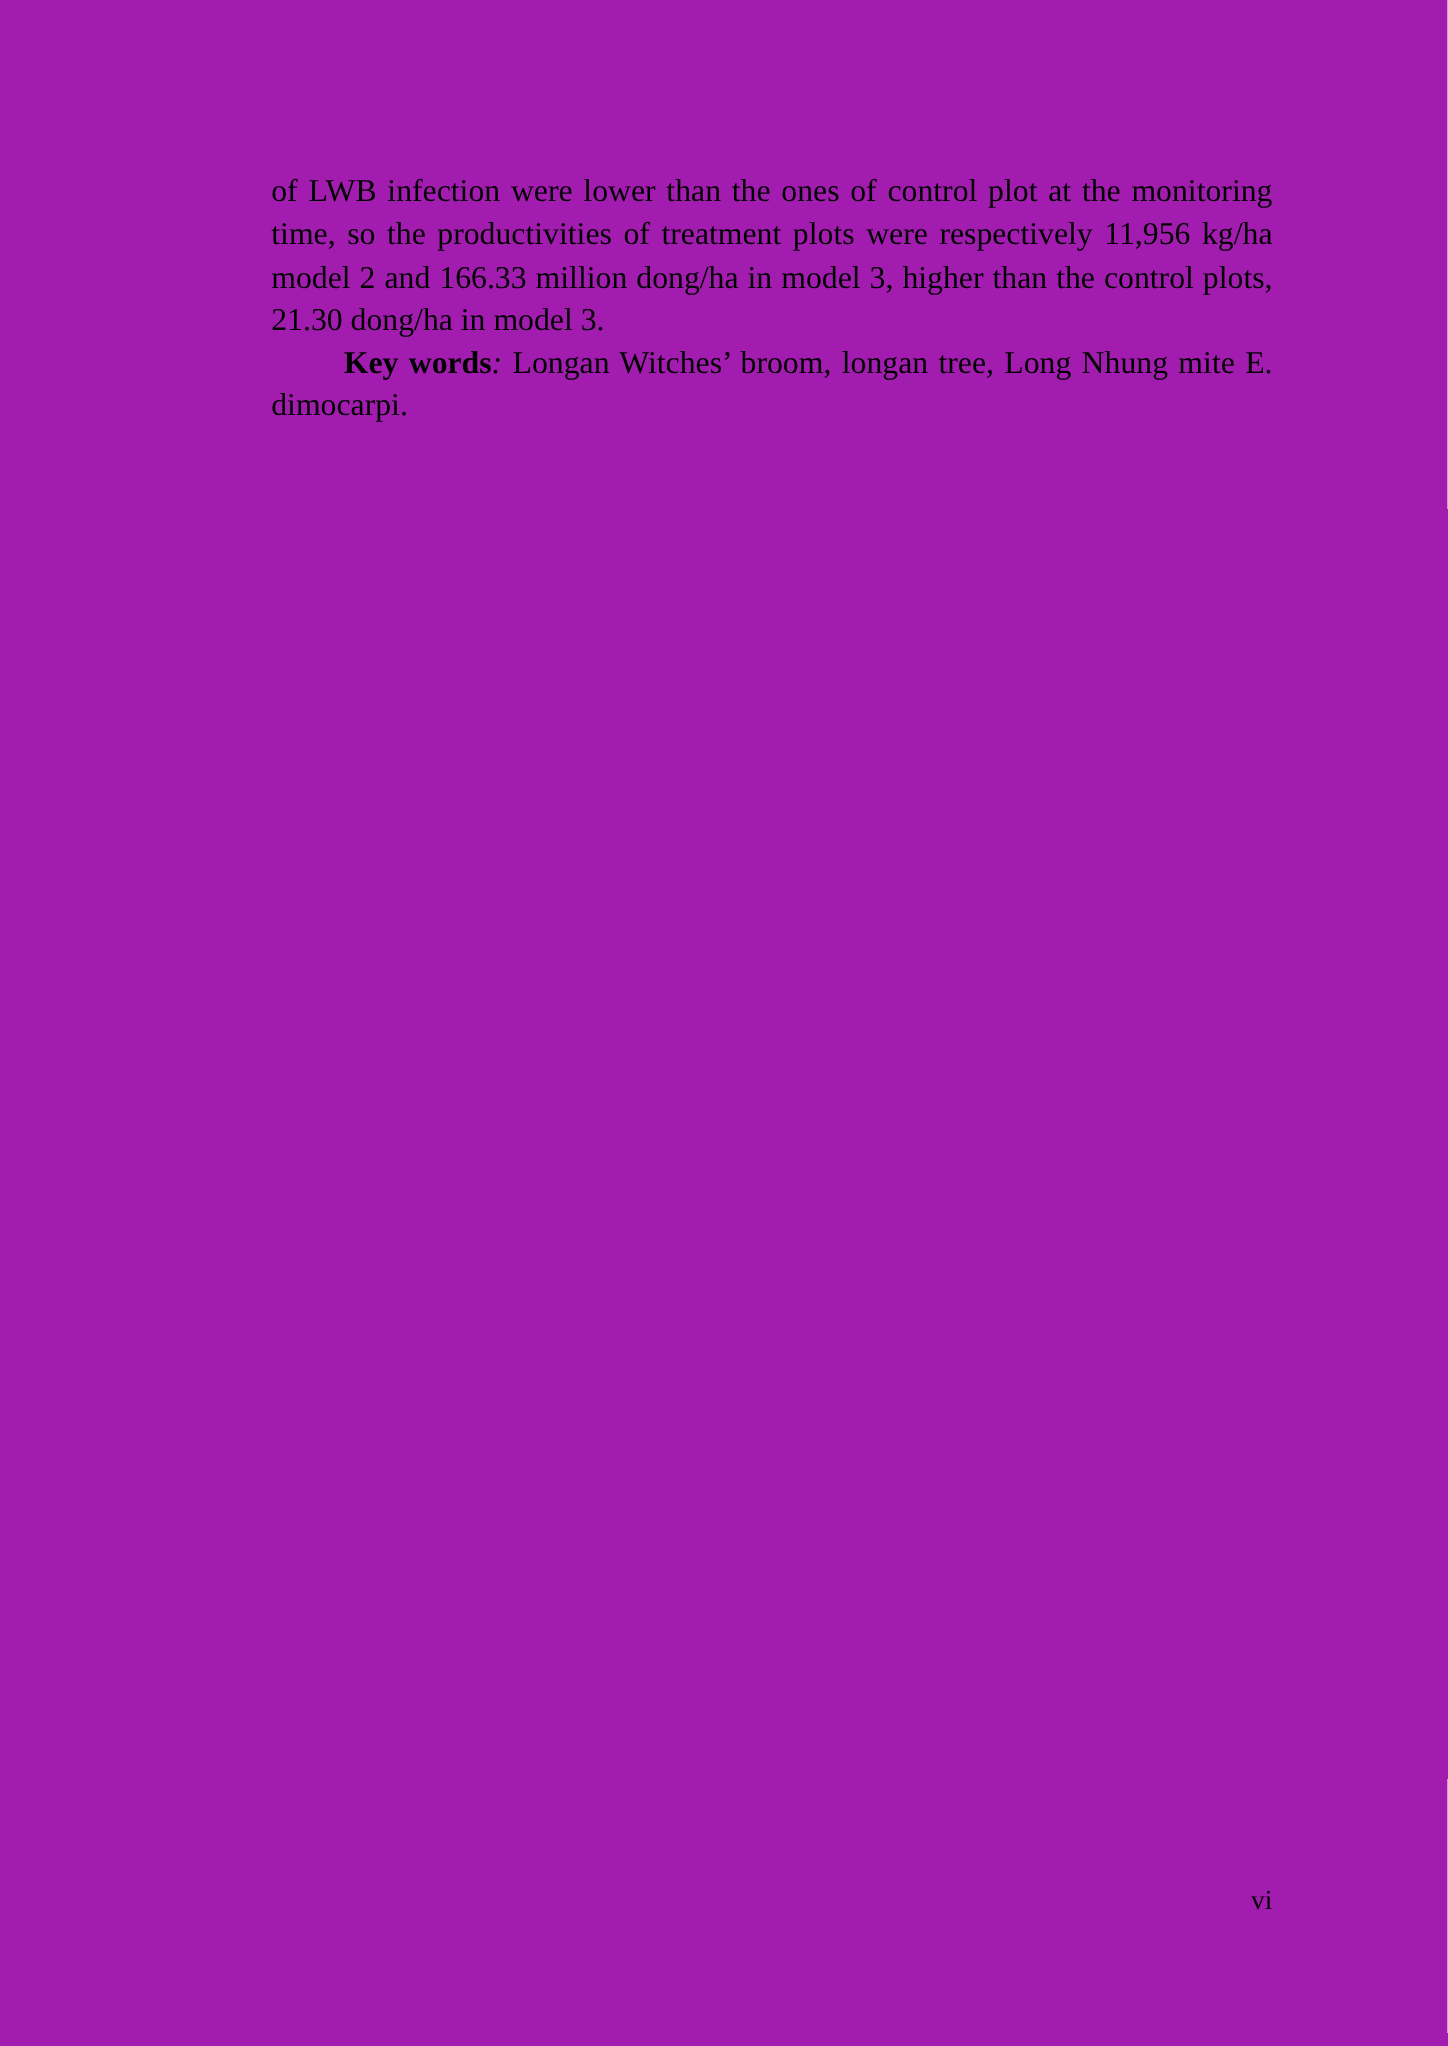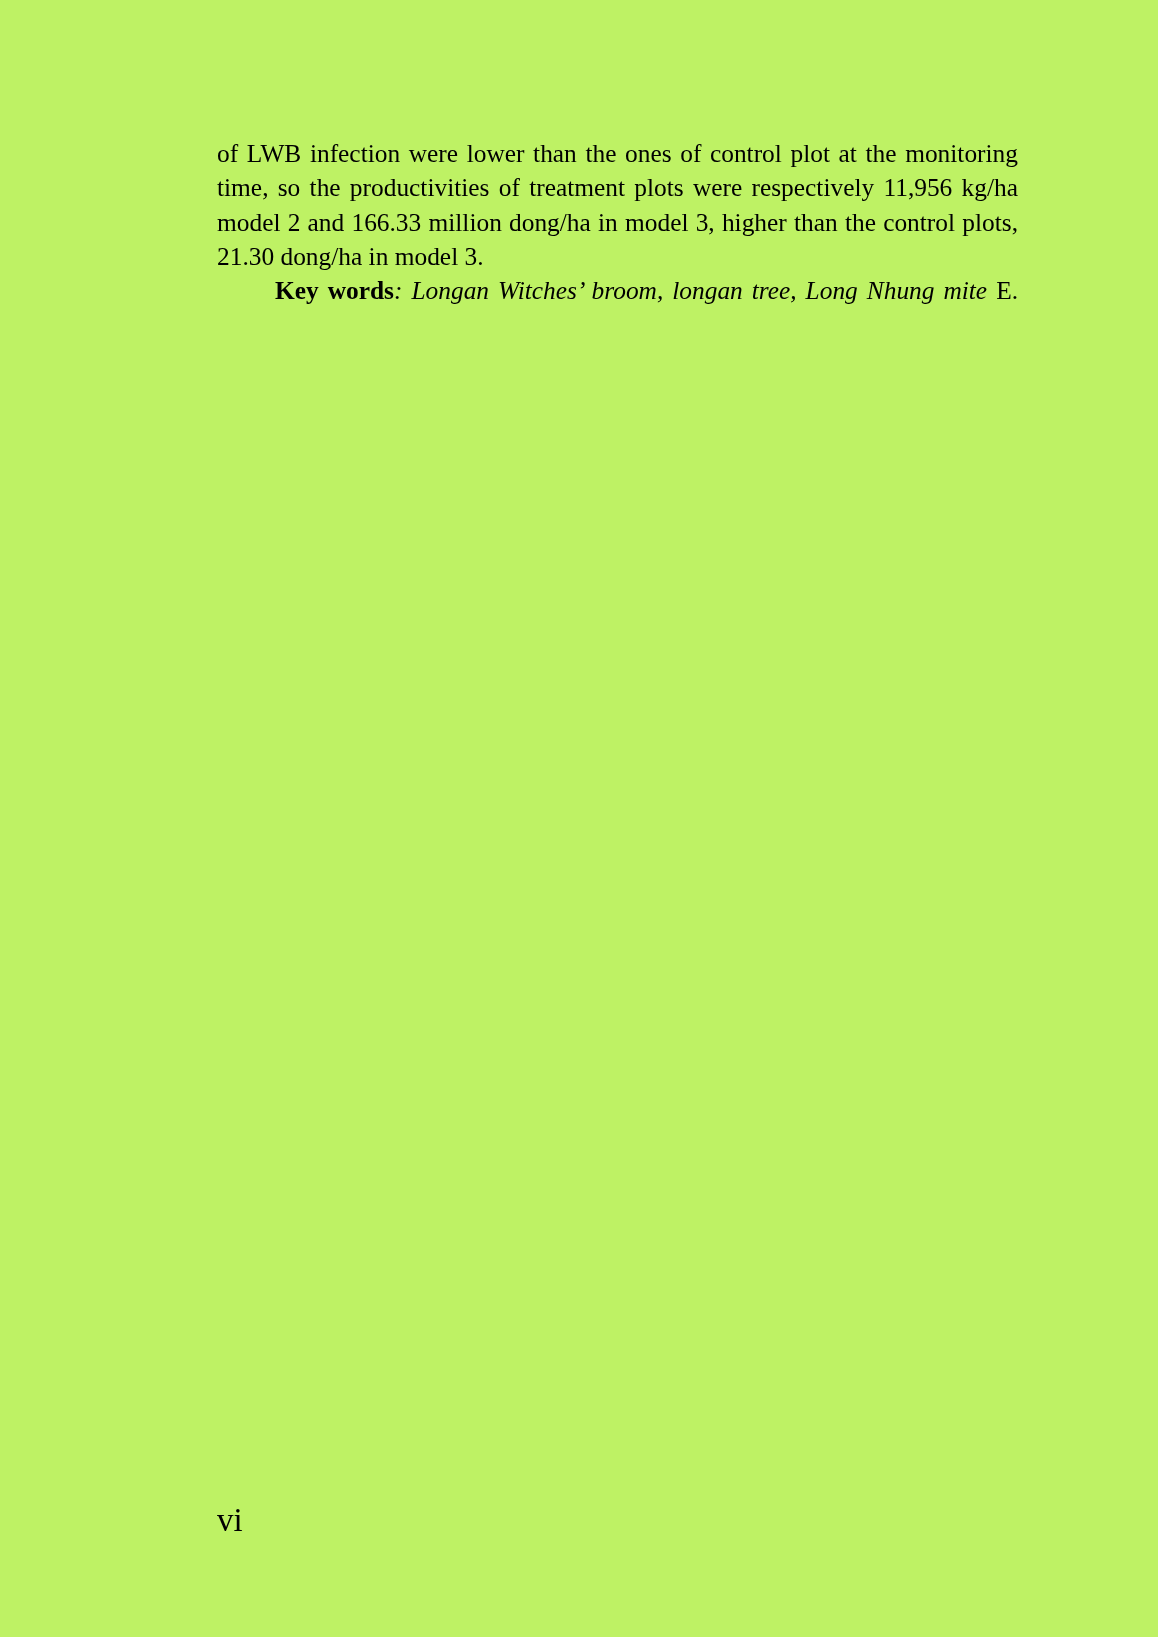--- a/index.html
+++ b/index.html
@@ -4,21 +4,21 @@
 <style>
   html, body {
     margin: 0;
     padding: 0;
     background: #ffffff;
   }
   .page {
     position: relative;
     width: 1158px;
     height: 1637px;
-    background: #bef264;
+    background: #a21caf;
     font-family: "Liberation Serif", "DejaVu Serif", serif;
     color: #000000;
     overflow: hidden;
   }
   .text-block {
     position: absolute;
     left: 217px;
     top: 136px;
     width: 801px;
     font-size: 25.4px;
@@ -37,48 +37,48 @@
   .kw-line {
     text-indent: 58px;
   }
   .kw-label {
     font-weight: bold;
   }
   .kw-sep {
     font-style: italic;
   }
   .kw-italic {
-    font-style: italic;
   }
   .kw-roman {
     font-style: normal;
   }
   .page-number {
     position: absolute;
     left: 217px;
     top: 1503px;
     width: 801px;
-    text-align: left;
-    font-size: 33px;
+    text-align: right;
+    font-size: 22px;
     line-height: 34.3px;
   }
 </style>
 </head>
 <body>
 
 <div class="page">
 
   <div class="text-block">
 
     <div class="line">of LWB infection were lower than the ones of control plot at the monitoring</div>
     <div class="line">time, so the productivities of treatment plots were respectively 11,956 kg/ha</div>
     <div class="line">model 2 and 166.33 million dong/ha in model 3, higher than the control plots,</div>
     <div class="line last-line">21.30 dong/ha in model 3.</div>
 
     <div class="line kw-line"><span class="kw-label">Key words</span><span class="kw-sep">:</span>
       <span class="kw-italic">Longan Witches’ broom, longan tree, Long Nhung mite</span>
       <span class="kw-roman">E.</span></div>
+    <div class="line last-line">dimocarpi.</div>
 
   </div>
 
   <div class="page-number">vi</div>
 
 </div>
 
 </body></html>

